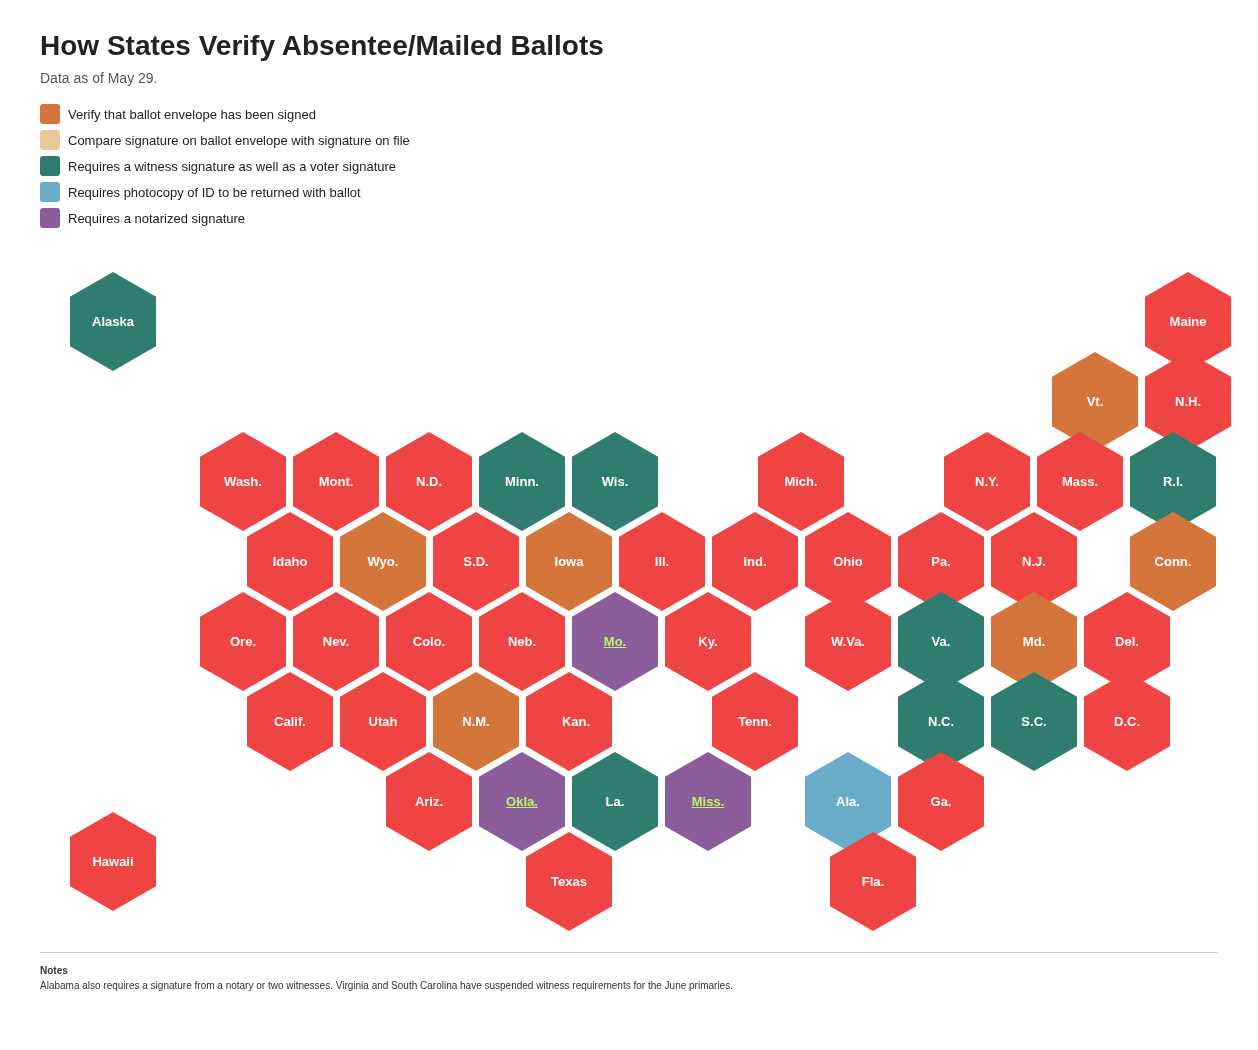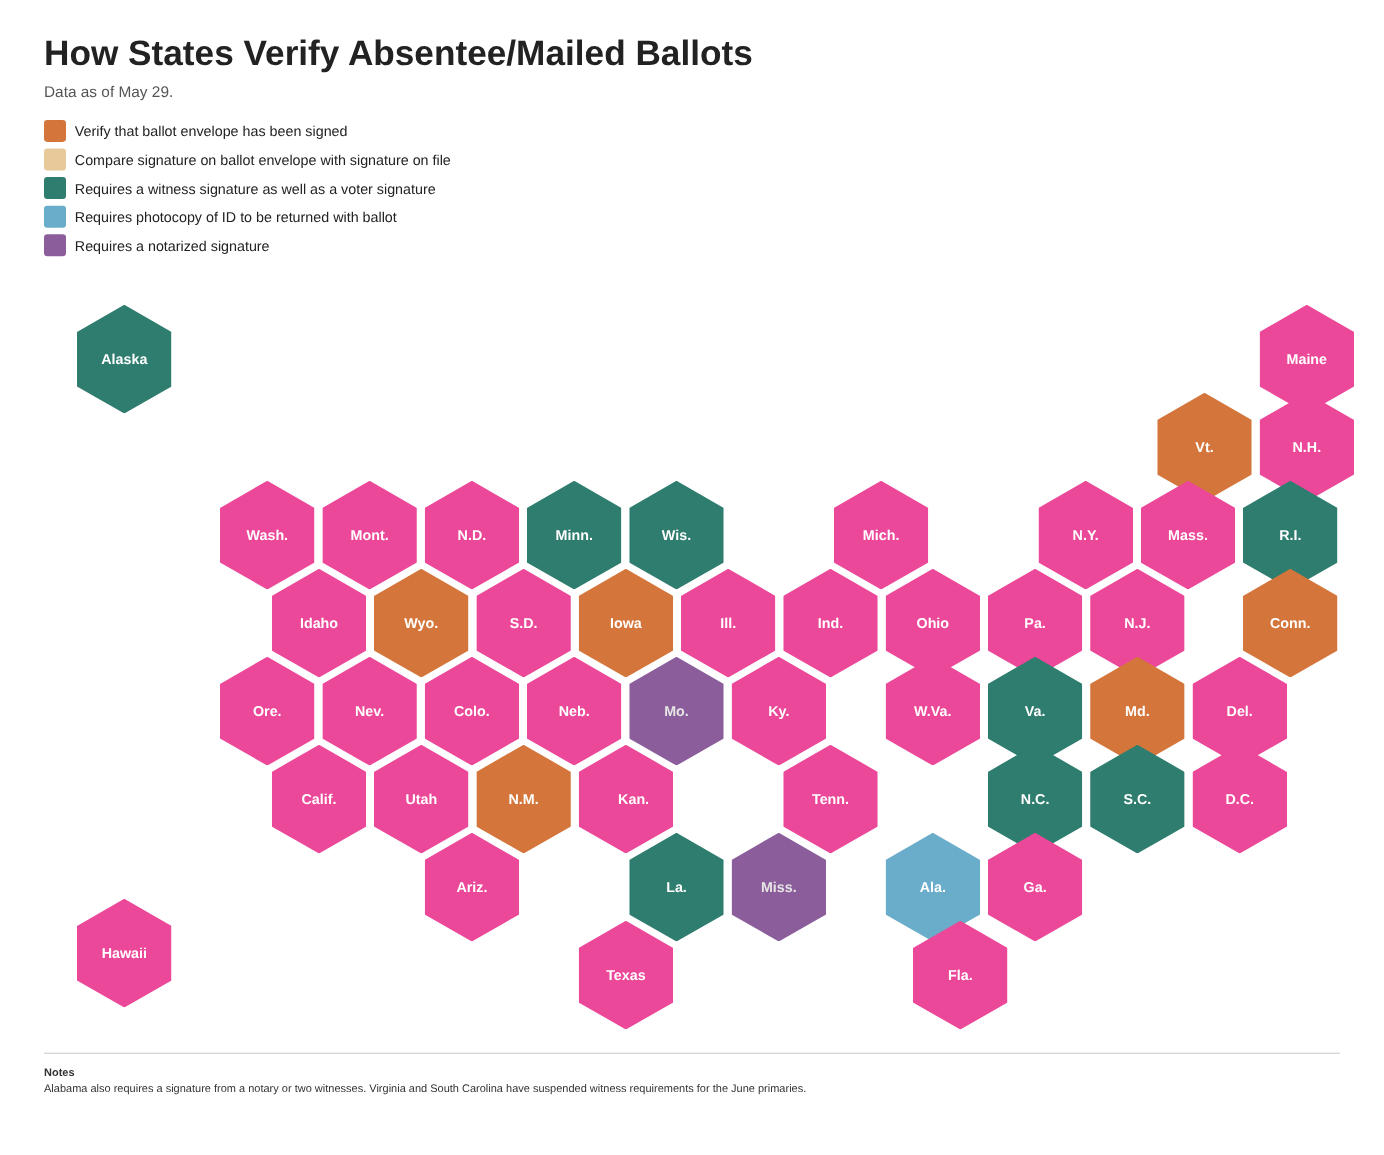--- a/index.html
+++ b/index.html
@@ -5,21 +5,21 @@
     * { box-sizing: border-box; margin: 0; padding: 0; }
     body {
       font-family: Georgia, 'Times New Roman', serif;
       background: #fff;
       color: #222;
       width: 1258px;
       min-height: 1050px;
       padding: 30px 40px 30px 40px;
     }
     h1 {
-      font-size: 32px;
+      font-size: 28px;
       font-weight: bold;
       margin-bottom: 8px;
       font-family: Arial, sans-serif;
     }
     .subtitle {
       font-size: 14px;
       color: #555;
       margin-bottom: 18px;
       font-family: Arial, sans-serif;
     }
@@ -61,25 +61,25 @@
       clip-path: polygon(50% 0%, 100% 25%, 100% 75%, 50% 100%, 0% 75%, 0% 25%);
       cursor: default;
       font-family: Arial, sans-serif;
       font-size: 13px;
       font-weight: bold;
       color: #fff;
       text-align: center;
       line-height: 1.2;
     }
 
-    .hex.tan { background: #ec4899; color: #fff; }
+    .hex.tan { background: #ef4444; color: #fff; }
     .hex.orange { background: #d4763b; color: #fff; }
     .hex.green { background: #2e7d6e; color: #fff; }
     .hex.blue { background: #6aadca; color: #fff; }
-    .hex.purple { background: #8b5e9b; color: #e5e5e5; }
+    .hex.purple { background: #8b5e9b; color: #bef264; text-decoration: underline; }
 
     .notes {
       margin-top: 20px;
       font-family: Arial, sans-serif;
       font-size: 10px;
       color: #333;
       border-top: 1px solid #ccc;
       padding-top: 12px;
     }
     .notes-title {
@@ -155,20 +155,21 @@
     <div class="hex tan" style="left: 1044px; top: 340px;">Del.</div>
     <div class="hex tan" style="left: 207px; top: 420px;">Calif.</div>
     <div class="hex tan" style="left: 300px; top: 420px;">Utah</div>
     <div class="hex orange" style="left: 393px; top: 420px;">N.M.</div>
     <div class="hex tan" style="left: 486px; top: 420px; padding-left: 14px;">Kan.</div>
     <div class="hex tan" style="left: 672px; top: 420px;">Tenn.</div>
     <div class="hex green" style="left: 858px; top: 420px;">N.C.</div>
     <div class="hex green" style="left: 951px; top: 420px;">S.C.</div>
     <div class="hex tan" style="left: 1044px; top: 420px;">D.C.</div>
     <div class="hex tan" style="left: 346px; top: 500px;">Ariz.</div>
+    <div class="hex purple" style="left: 439px; top: 500px;">Okla.</div>
     <div class="hex green" style="left: 532px; top: 500px;">La.</div>
     <div class="hex purple" style="left: 625px; top: 500px;">Miss.</div>
     <div class="hex blue" style="left: 765px; top: 500px;">Ala.</div>
     <div class="hex tan" style="left: 858px; top: 500px;">Ga.</div>
     <div class="hex tan" style="left: 486px; top: 580px;">Texas</div>
     <div class="hex tan" style="left: 790px; top: 580px;">Fla.</div>
   </div>
 
 <div class="notes">
   <div class="notes-title">Notes</div>

